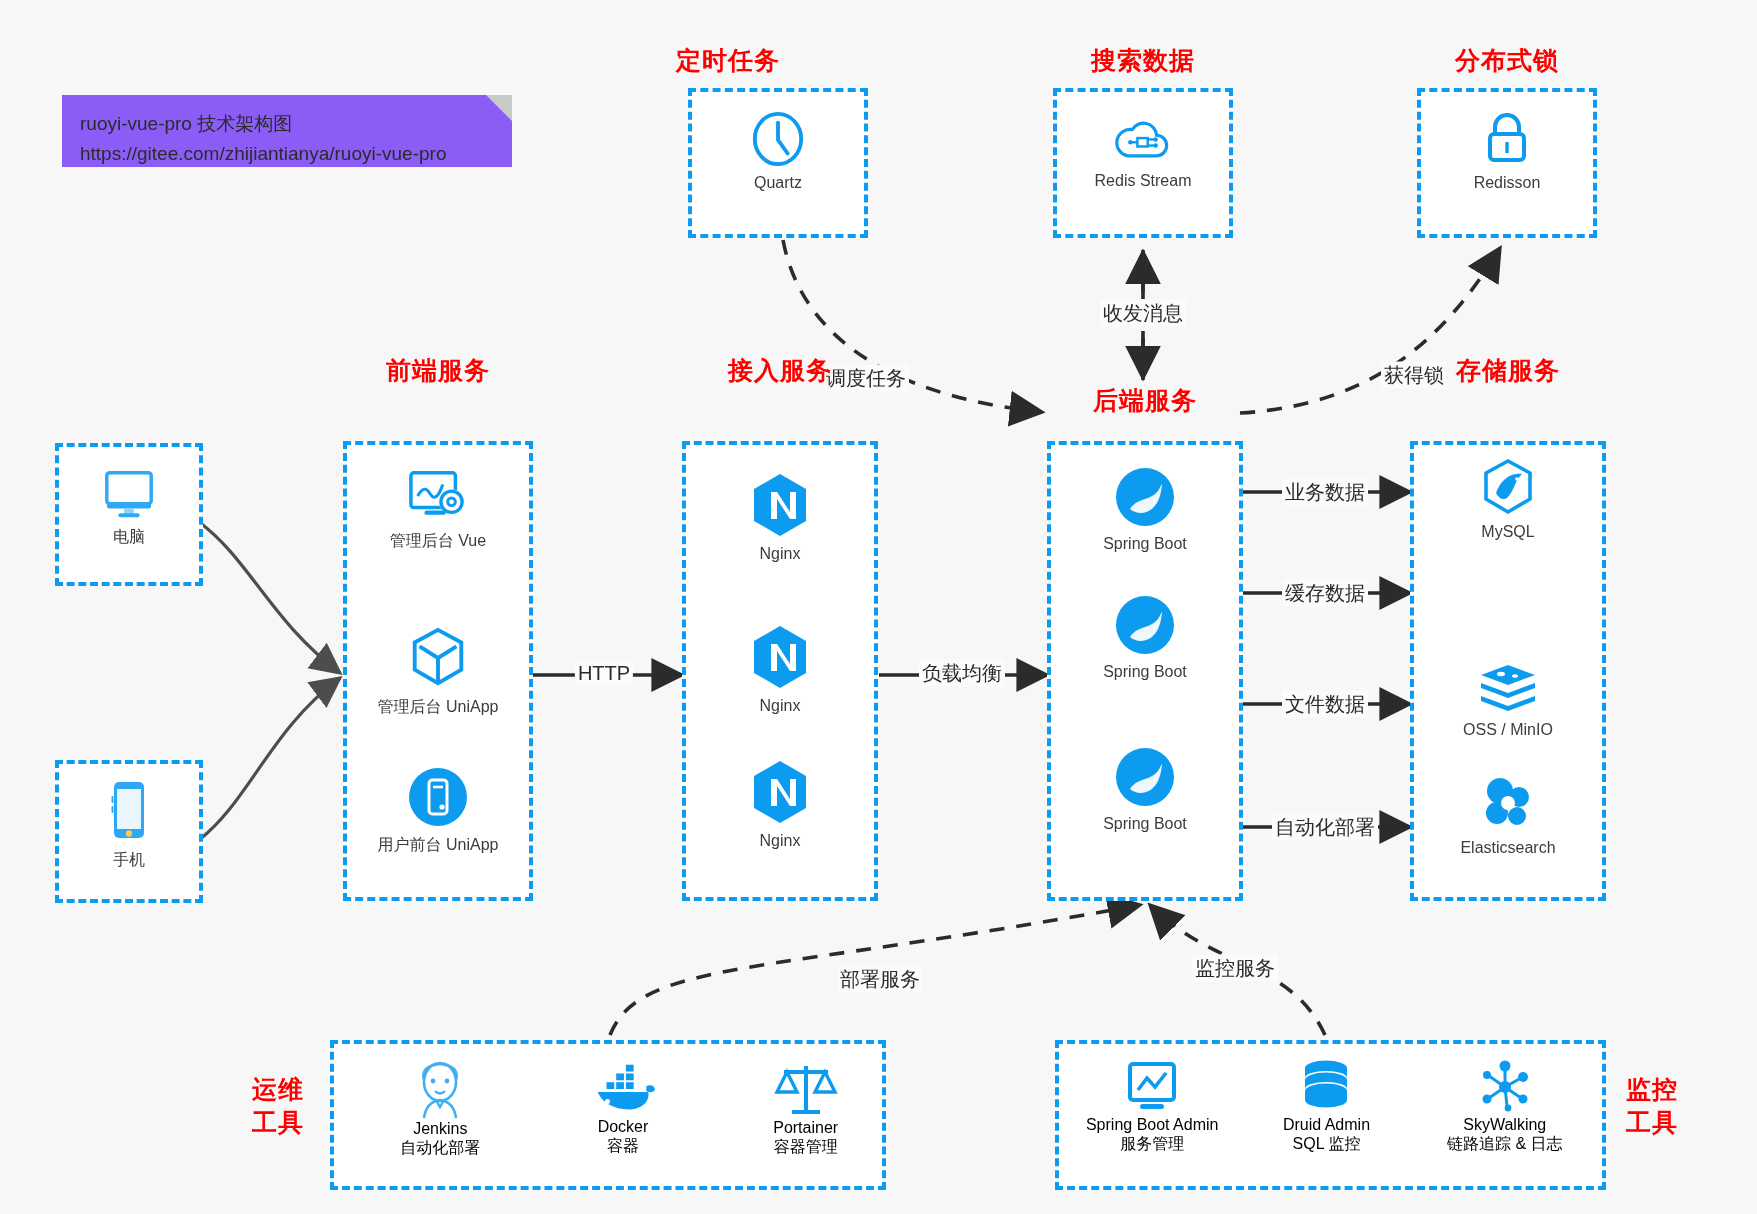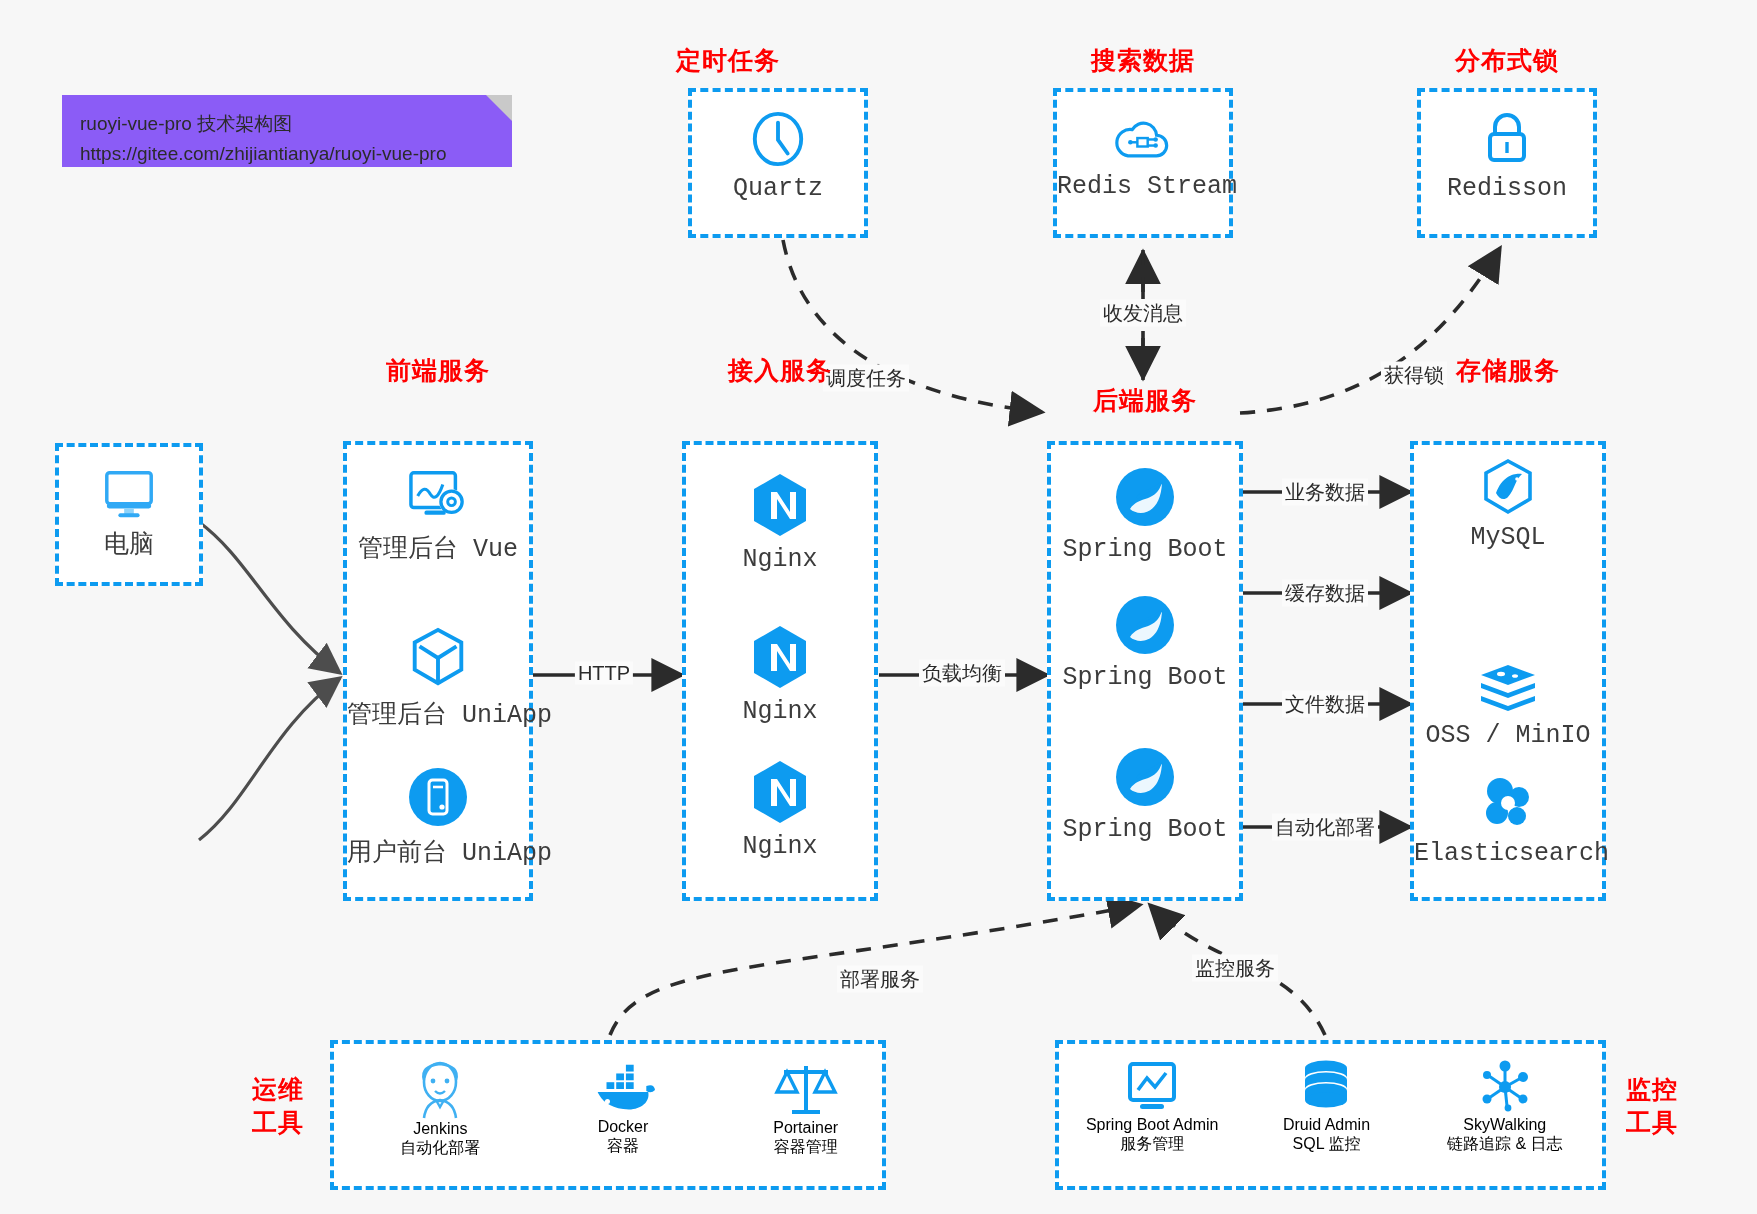--- a/index.html
+++ b/index.html
@@ -33,21 +33,21 @@
     position:absolute;color:#ff0000;font-weight:bold;font-size:25px;
     letter-spacing:1px;white-space:nowrap;text-align:center;
   }
   .gtitle.side{line-height:33px;}
 
   
   .node{
     position:absolute;width:100%;left:0;text-align:center;
   }
   .node .lbl{
-    font-size:25px;color:#3c3c3c;margin-top:6px;white-space:nowrap;font-family:Liberation Mono, monospace;
+    font-size:16px;color:#3c3c3c;margin-top:6px;white-space:nowrap;
   }
   .ic{display:block;margin:0 auto;}
 
   
   .elbl{
     position:absolute;background:#fbfbfb;color:#2a2a2a;font-size:20px;
     padding:0 3px;white-space:nowrap;transform:translate(-50%,-50%);
   }
 </style>
 </head>
@@ -153,20 +153,32 @@
         <rect x="9" y="8" width="46" height="32" rx="3" fill="none" stroke="#30a9f5" stroke-width="3.6"></rect>
         <rect x="13" y="12" width="38" height="24" fill="#ffffff"></rect>
         <rect x="9" y="40" width="46" height="5" rx="2.5" fill="#30a9f5"></rect>
         <rect x="27" y="45" width="10" height="6" fill="#8ed3fa"></rect>
         <rect x="21" y="50" width="22" height="4" rx="2" fill="#30a9f5"></rect>
       </svg>
       <div class="lbl">电脑</div>
     </div>
   </div>
 
+  <div class="gbox" style="left:55px;top:760px;width:148px;height:143px;">
+    <div class="node" style="top:14px;">
+      <svg class="ic" width="46" height="66" viewBox="0 0 46 66">
+        <rect x="8" y="4" width="30" height="56" rx="5" fill="#2ea8f5"></rect>
+        <rect x="11" y="11" width="24" height="40" fill="#e9f6fe"></rect>
+        <circle cx="23" cy="55.5" r="3.2" fill="#ffc94d"></circle>
+        <rect x="5.5" y="18" width="2" height="7" rx="1" fill="#2ea8f5"></rect>
+        <rect x="5.5" y="28" width="2" height="7" rx="1" fill="#2ea8f5"></rect>
+      </svg>
+      <div class="lbl">手机</div>
+    </div>
+  </div>
 
   <div class="gtitle" style="left:343px;top:354px;width:190px;">前端服务</div>
   <div class="gbox" style="left:343px;top:441px;width:190px;height:460px;">
     <div class="node" style="top:22px;">
       <svg class="ic" width="66" height="58" viewBox="0 0 68 60">
         <rect x="6" y="6" width="46" height="36" rx="3" fill="none" stroke="#0d9bf0" stroke-width="3.6"></rect>
         <path d="M13 30 q7 -13 13 -2 q6 10 13 -10" fill="none" stroke="#0d9bf0" stroke-width="3.2"></path>
         <circle cx="48" cy="36" r="13" fill="#ffffff"></circle>
         <circle cx="48" cy="36" r="11" fill="none" stroke="#0d9bf0" stroke-width="3.4"></circle>
         <circle cx="48" cy="36" r="4" fill="none" stroke="#0d9bf0" stroke-width="3"></circle>

